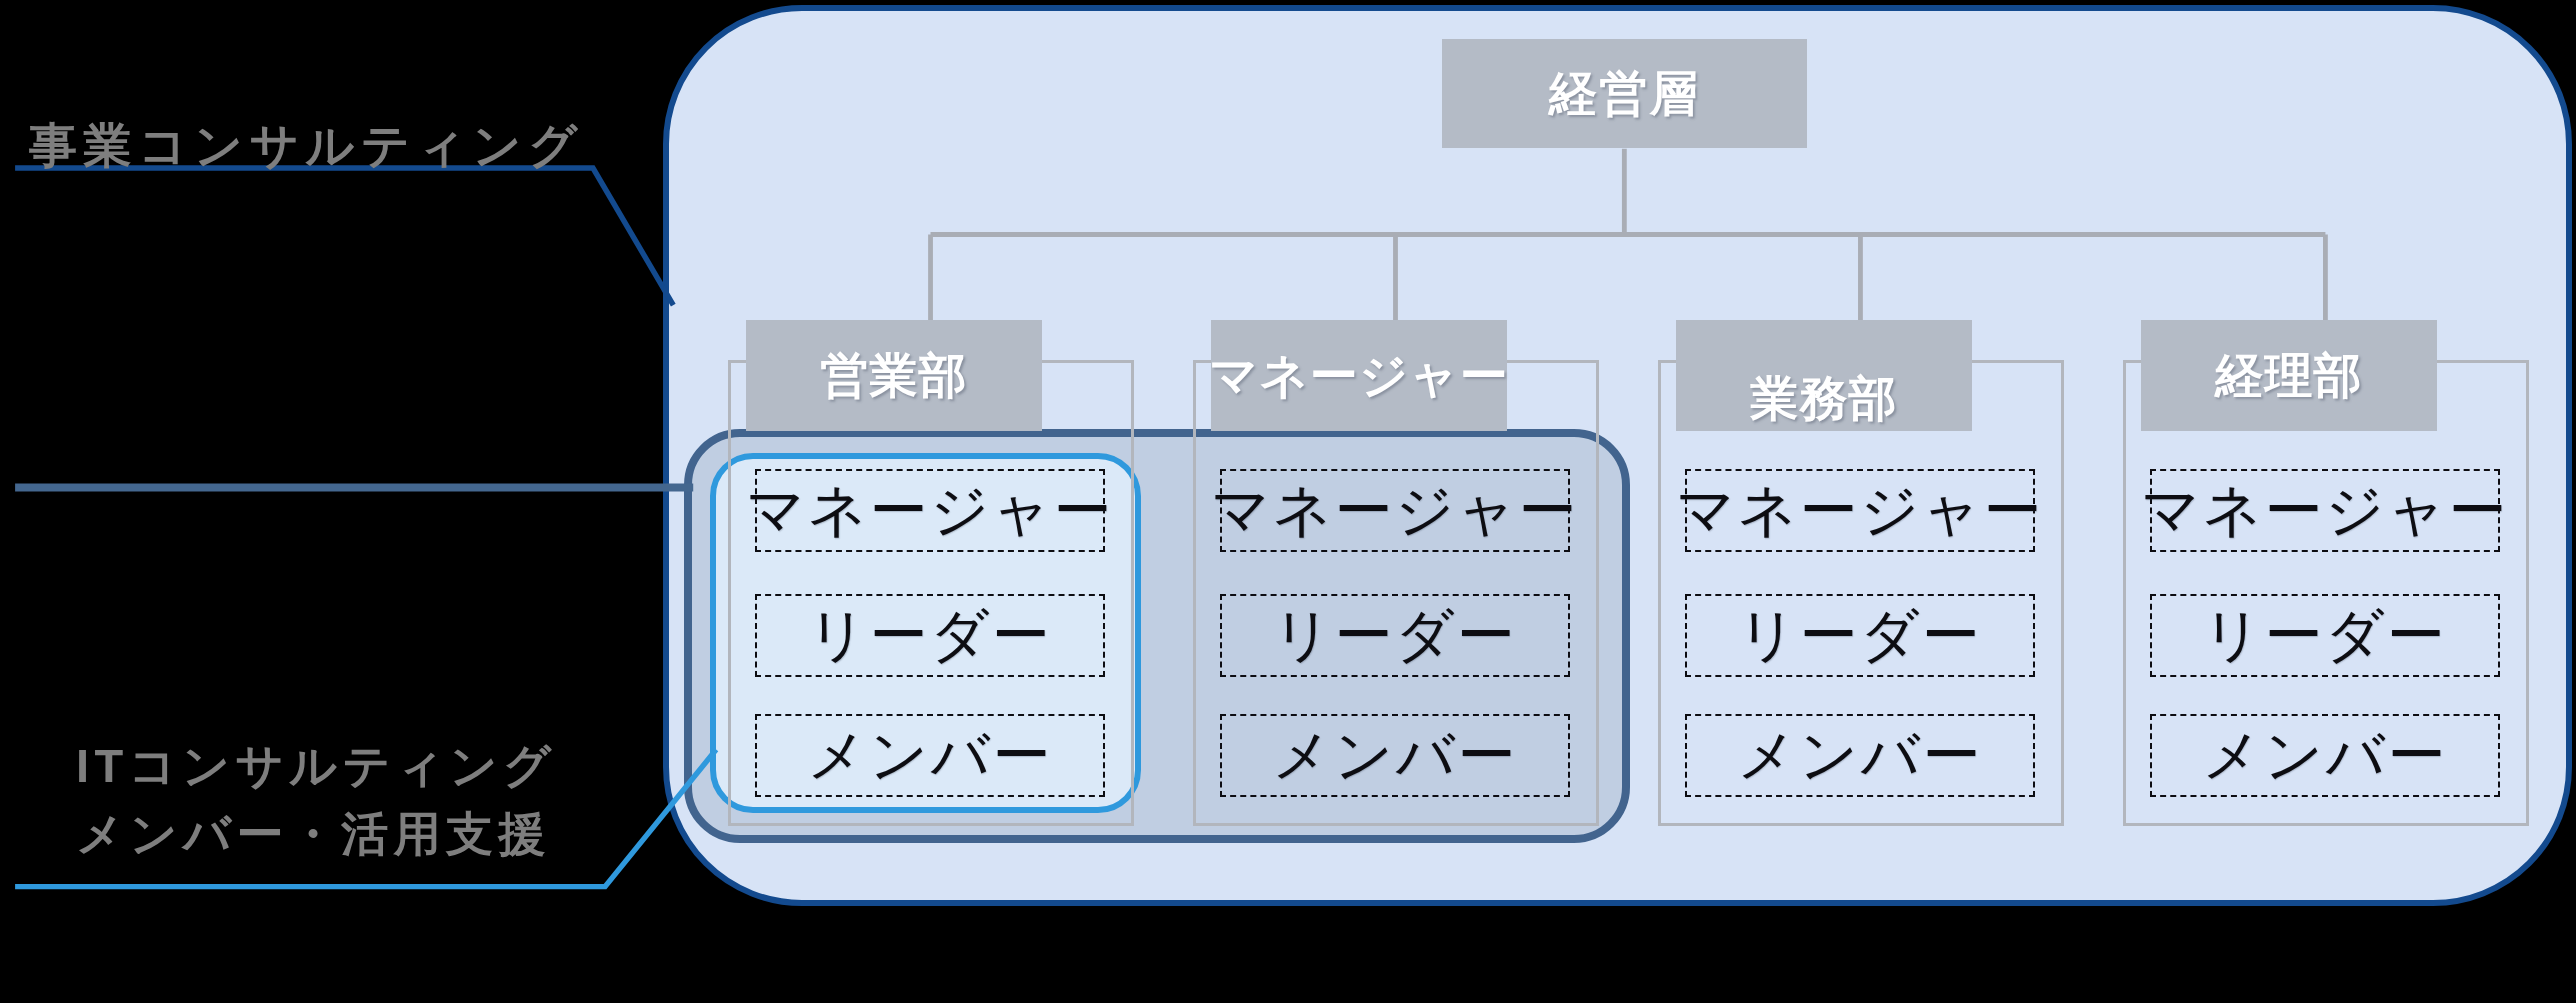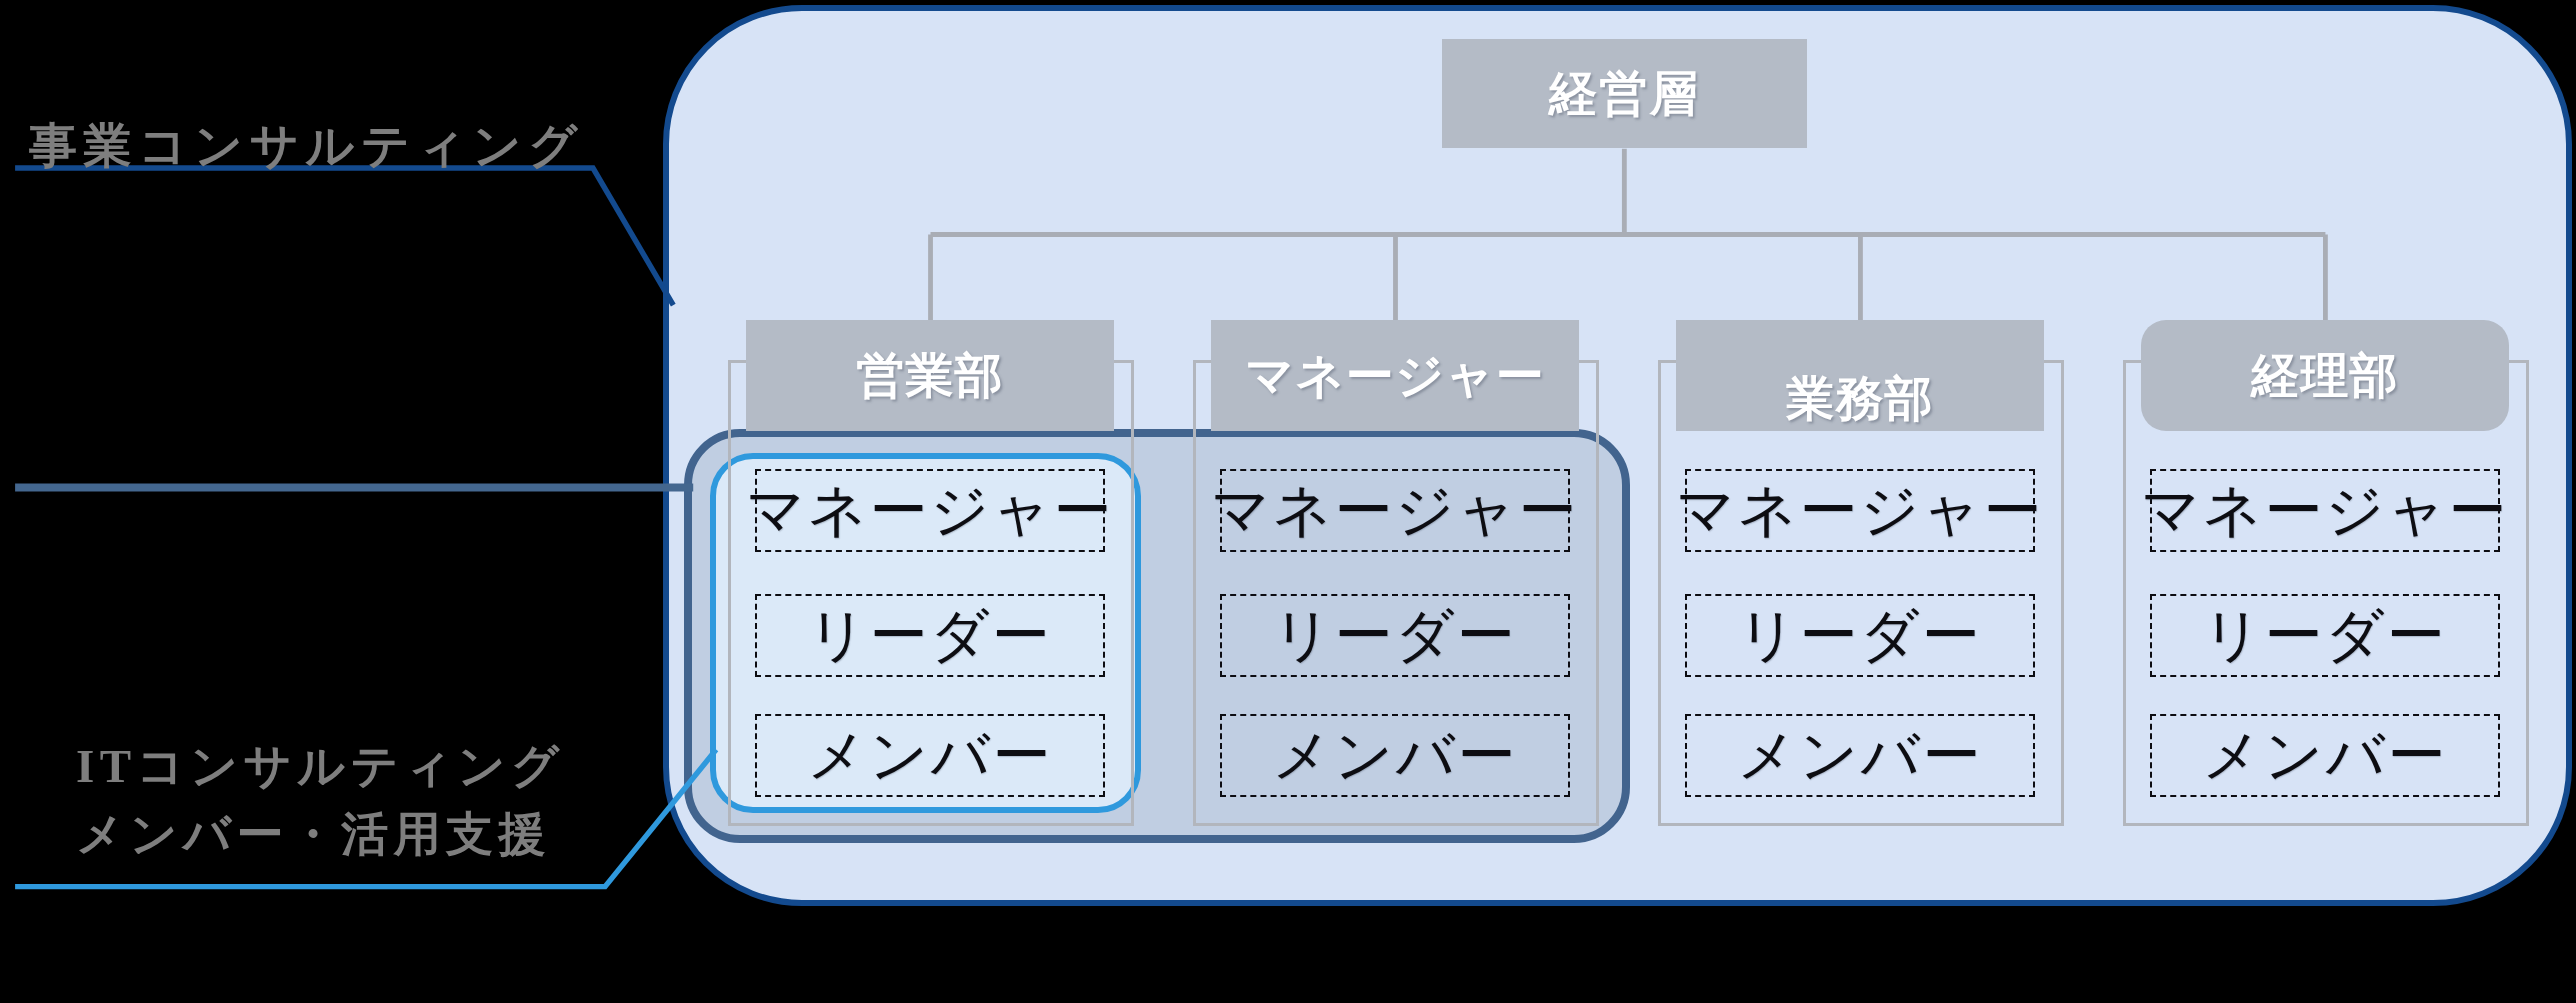--- a/index.html
+++ b/index.html
@@ -1,21 +1,21 @@
 <!DOCTYPE html>
 <html style="font-size:9.7px"><head>
 <meta charset="utf-8">
 <style>
   html,body{margin:0;padding:0;background:#000;}
   .stage{
     position:relative;
     width:2576px;height:1004px;
     background:#000;
     overflow:hidden;
-    font-family:Liberation Serif, serif;
+    font-family:Liberation Sans, sans-serif;
   }
   .stage *{box-sizing:border-box;}
   
   .container{
     position:absolute;left:663px;top:4.8px;width:1909px;height:901px;
     background:#d7e3f6;
     border:6.6px solid #134a8e;
     border-radius:139px;
   }
   
@@ -33,21 +33,21 @@
     border:6px solid #2f99dd;
     border-radius:43px;
   }
   
   .col-outline{
     position:absolute;top:360px;width:406px;height:466px;
     border:3.6px solid #b2b6bd;
     background:transparent;
   }
   .dept-header{
-    position:absolute;top:320px;width:368px;height:111px;
+    position:absolute;top:320px;width:296px;height:111px;
     background:#b4bbc6;
     color:#ffffff;font-weight:bold;font-size:48px;letter-spacing:1.2px;
     display:flex;align-items:center;justify-content:center;
     text-shadow:1.8px 2.4px 2.4px rgba(60,70,90,0.35);
     white-space:nowrap;
   }
   .root-box{
     position:absolute;left:1442px;top:39px;width:365px;height:109px;
     background:#b4bbc6;
     color:#ffffff;font-weight:bold;font-size:48px;letter-spacing:2.4px;
@@ -103,21 +103,21 @@
 
   <div class="dept-header" style="left:746px;">
     <span>営業部</span>
   </div>
   <div class="dept-header" style="left:1211px;">
     <span>マネージャー</span>
   </div>
   <div class="dept-header" style="left:1676px;align-items:flex-end;">
     <span>業務部</span>
   </div>
-  <div class="dept-header" style="left:2141px;border-radius:25px;">
+  <div class="dept-header" style="left:2141px;">
     <span>経理部</span>
   </div>
 
   <div class="role-box" style="left:755px;top:469px;">
     <span>マネージャー</span>
   </div>
   <div class="role-box" style="left:755px;top:594px;">
     <span>リーダー</span>
   </div>
   <div class="role-box" style="left:755px;top:714px;">

